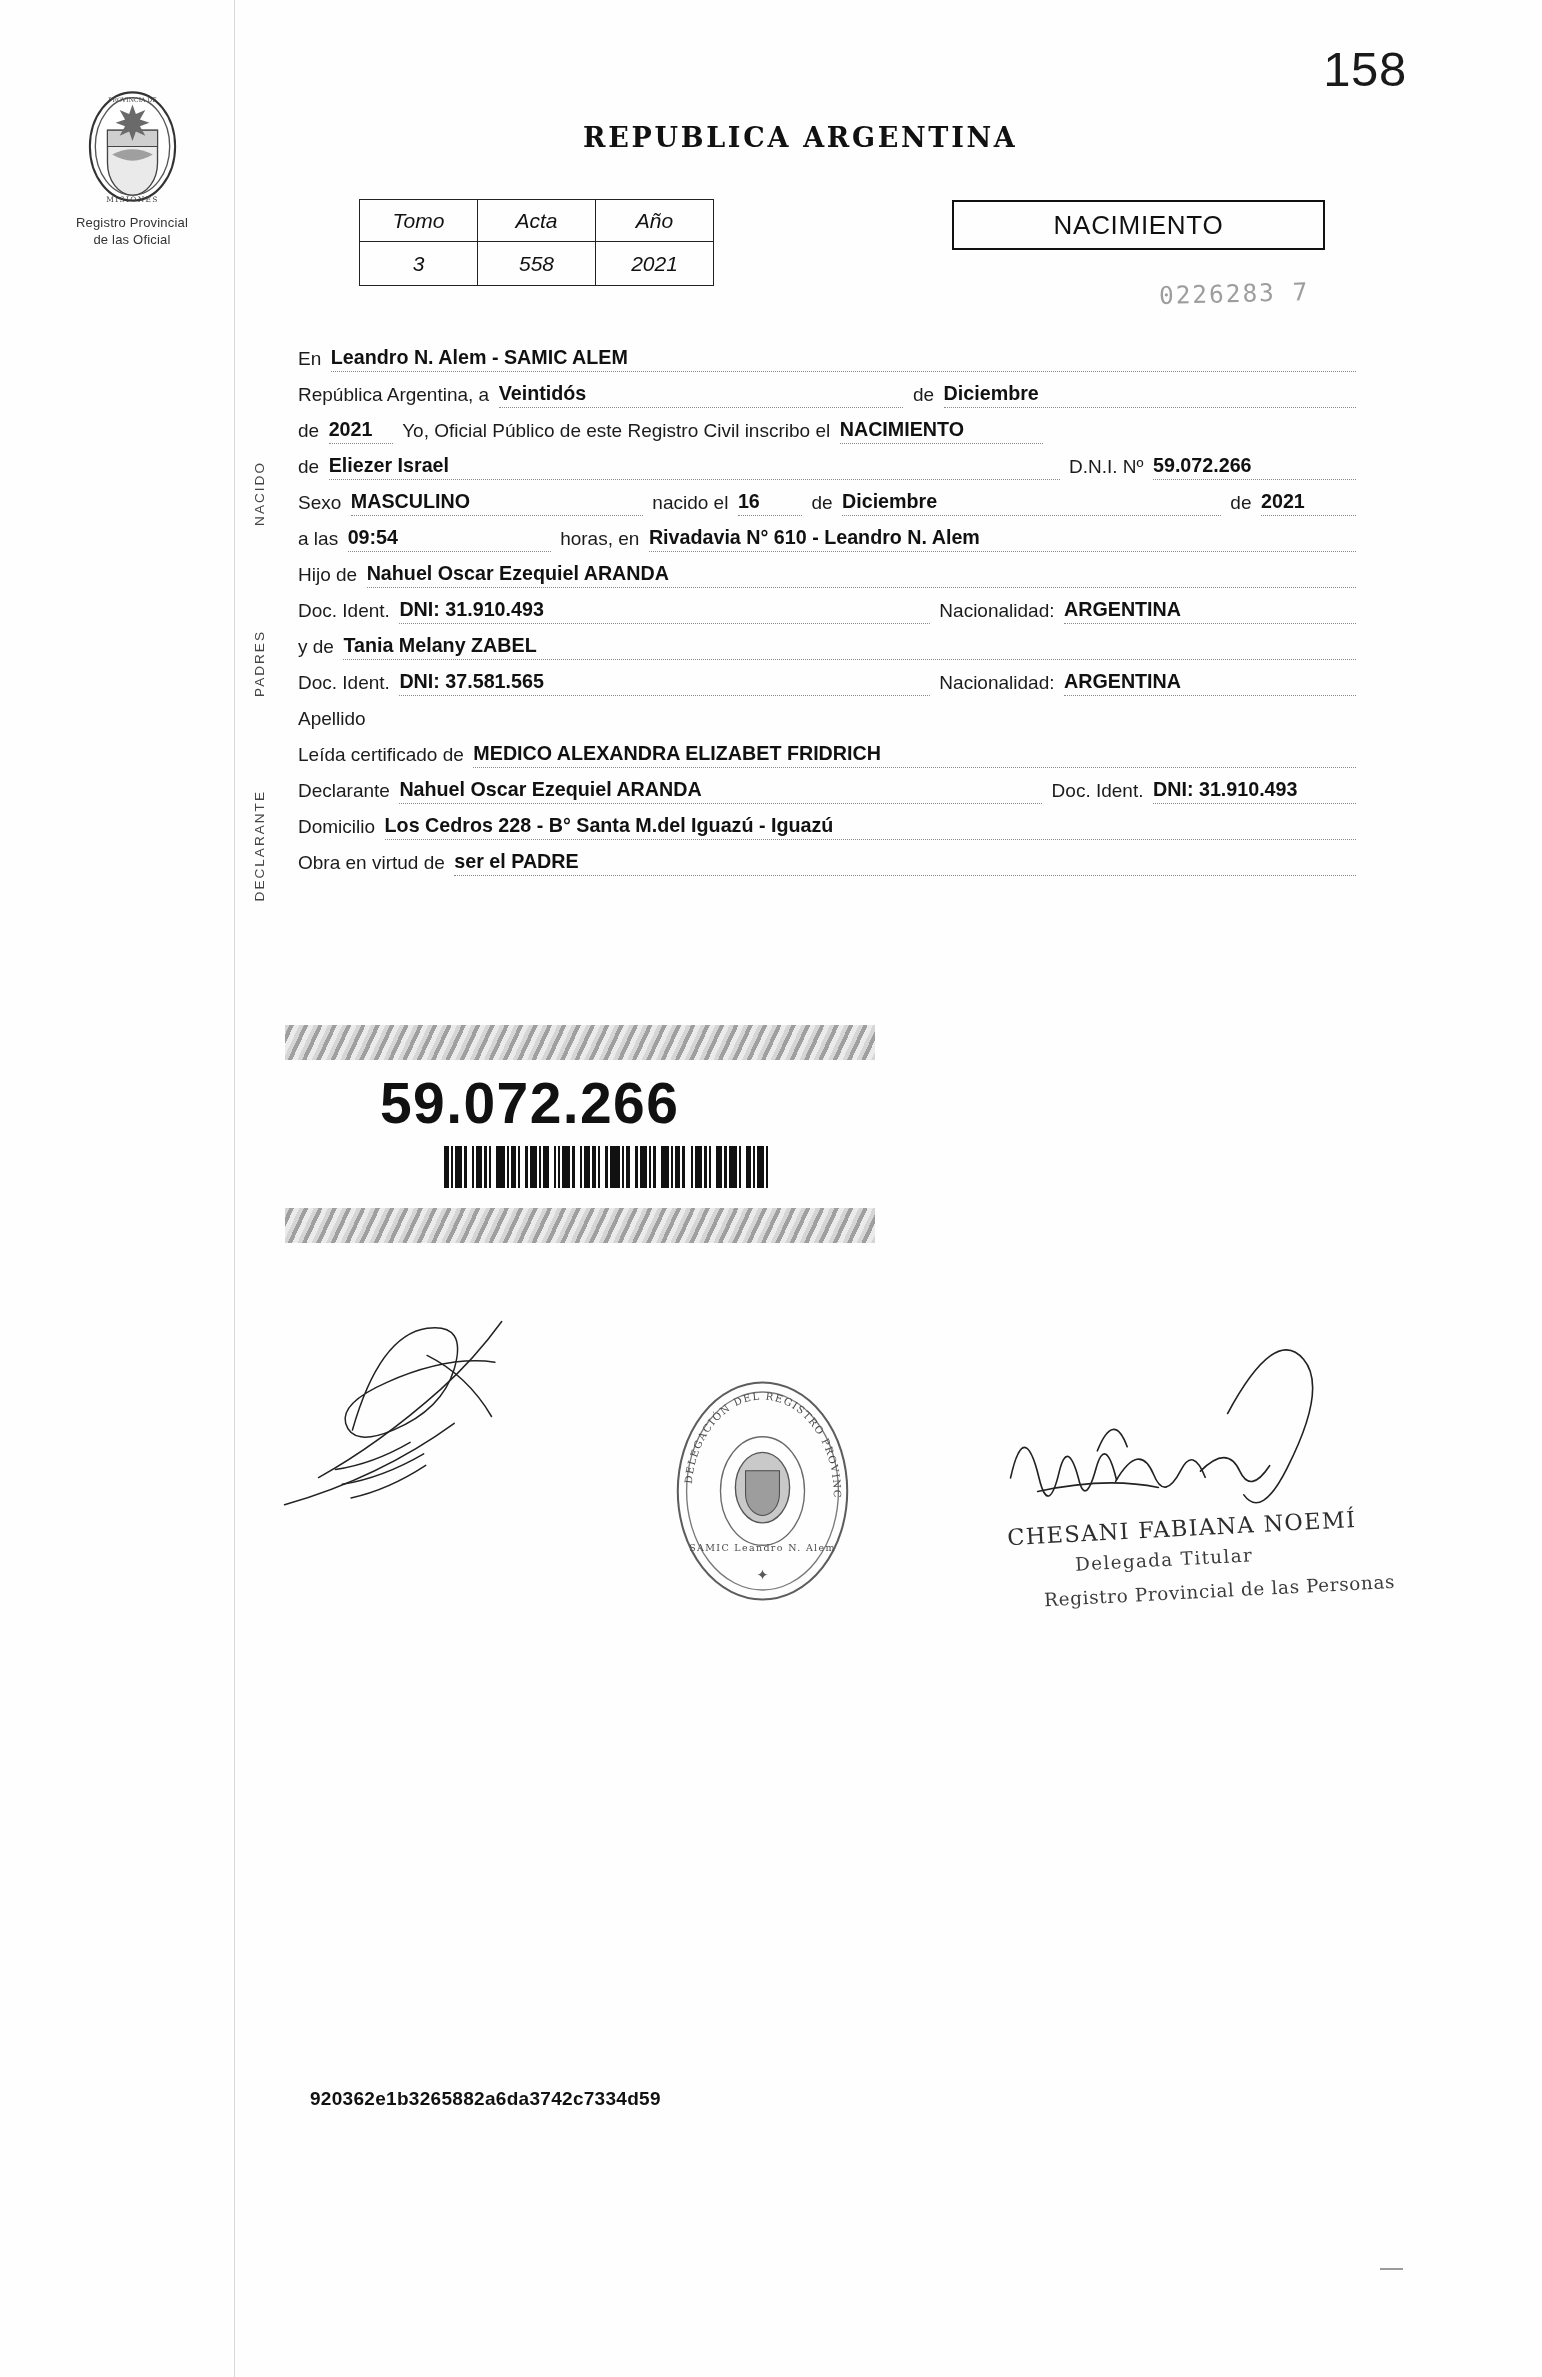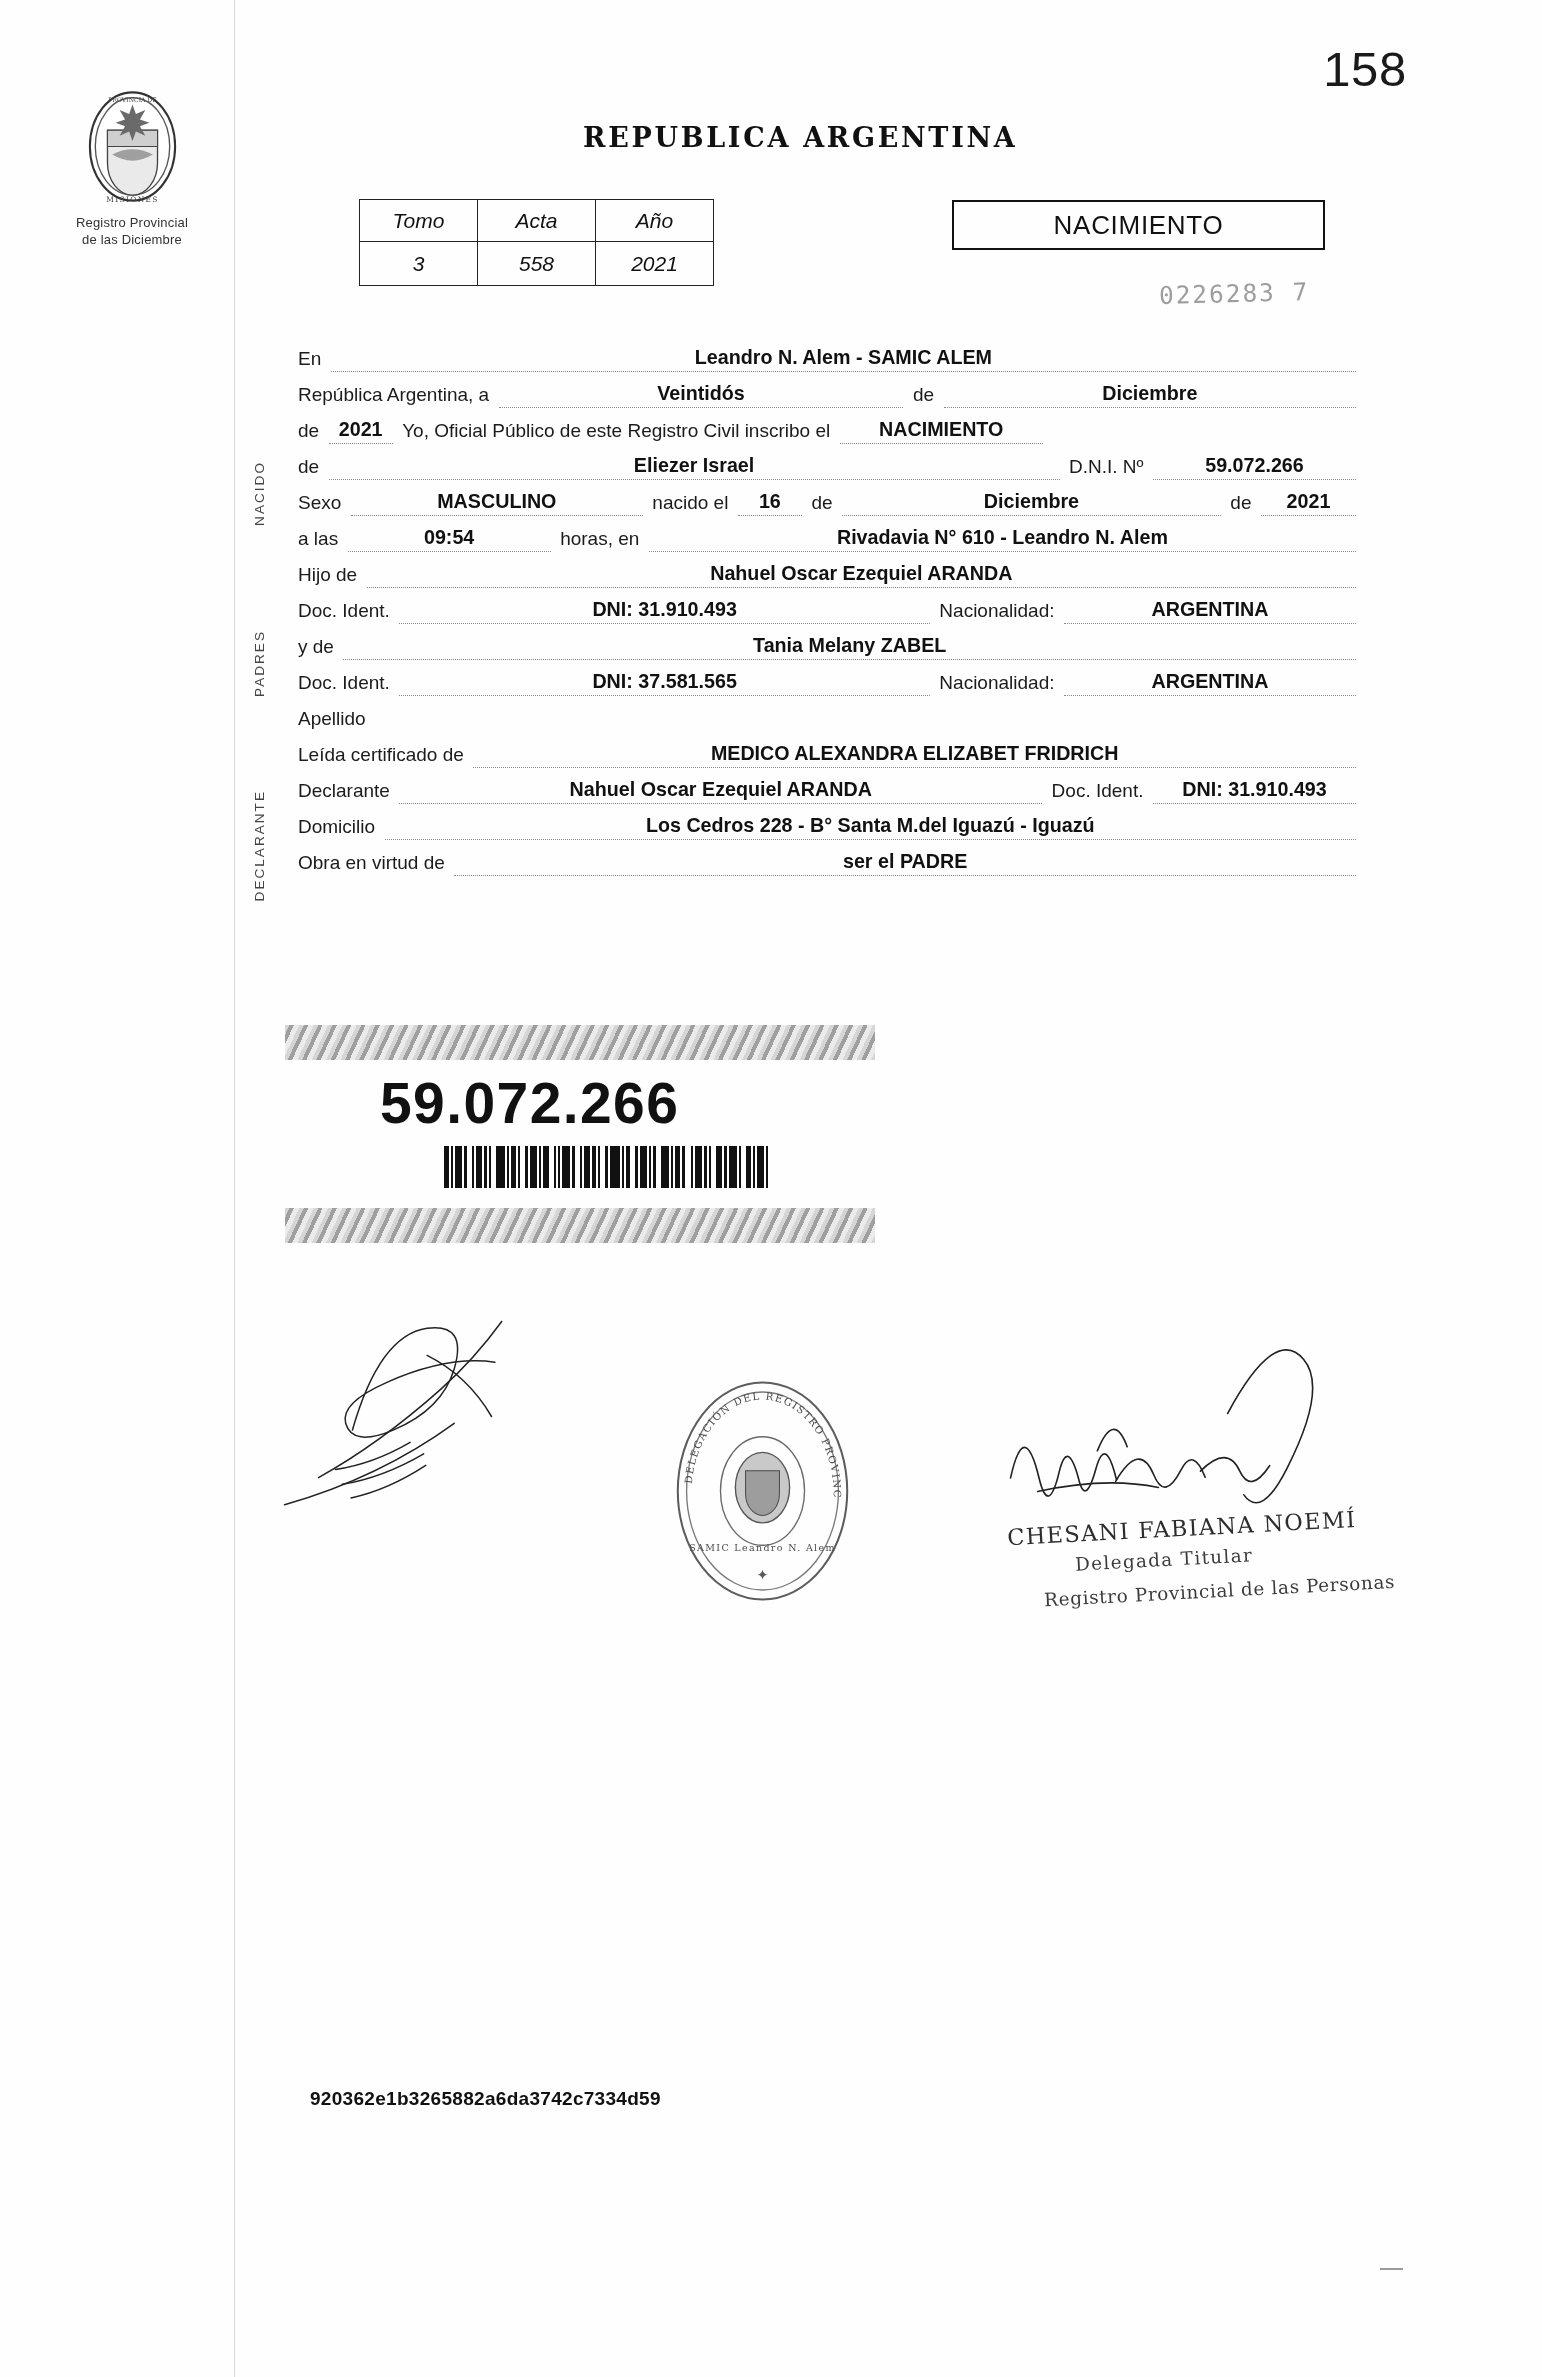--- a/index.html
+++ b/index.html
@@ -144,21 +144,21 @@
     height: 36px;
     white-space: nowrap;
     display: flex;
     align-items: flex-end;
   }
   .lbl { font-size: 19px; color: #1b1b1b; padding-bottom: 2px; }
   .fill {
     flex: 1 1 auto;
     position: relative;
     border-bottom: 1.4px dotted #8a8a8a;
-    text-align: center;
+    text-align: left;
     font-weight: bold;
     font-size: 19.7px;
     padding-bottom: 2px;
     color: #111;
     overflow: visible;
   }
   .fill.w-sm { flex: 0 0 95px; }
   .fill.w-xs { flex: 0 0 64px; }
   .fill.w-md { flex: 0 0 203px; }
   .fill.w-lg { flex: 0 0 292px; }
@@ -300,21 +300,21 @@
         <path d="M48 62 h74 v48 a37 48 0 0 1 -74 0 z" fill="#eaeaea" stroke="#444" stroke-width="2"></path>
         <path d="M48 62 h74 v24 h-74 z" fill="#cfcfcf" stroke="#444" stroke-width="1.5"></path>
         <path d="M55 98 q30 -16 60 0 q-30 18 -60 0 z" fill="#9f9f9f"></path>
         <path d="M85 24 l5 14 l14 -6 l-8 14 l14 5 l-14 5 l8 14 l-14 -6 l-5 14 l-5 -14 l-14 6 l8 -14 l-14 -5 l14 -5 l-8 -14 l14 6 z" fill="#6a6a6a"></path>
         <text x="85" y="20" font-size="9" text-anchor="middle" fill="#444" font-family="DejaVu Serif, serif">PROVINCIA DE</text>
         <text x="85" y="168" font-size="11" text-anchor="middle" fill="#444" font-family="DejaVu Serif, serif" letter-spacing="2">MISIONES</text>
       </svg>
     </div>
     <div class="crest-caption">
       <div>Registro Provincial</div>
-      <div>de las Diciembre</div>
+      <div>de las Oficial</div>
     </div>
   </div>
 
   <div class="doc-title">REPUBLICA ARGENTINA</div>
 
   <table class="reg-table">
     <tbody>
         <tr>
       <td>Tomo</td>
       <td>Acta</td>

